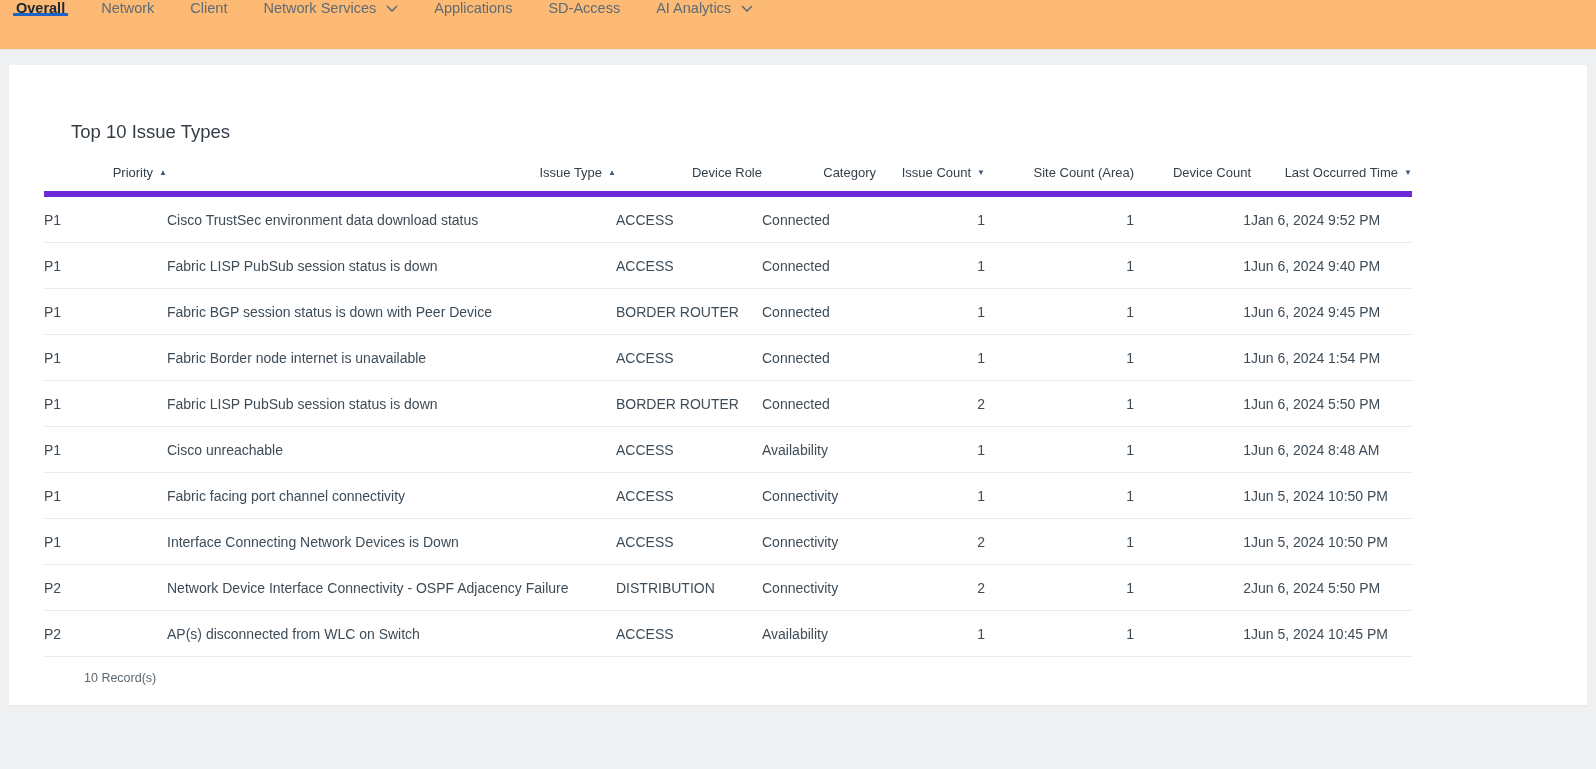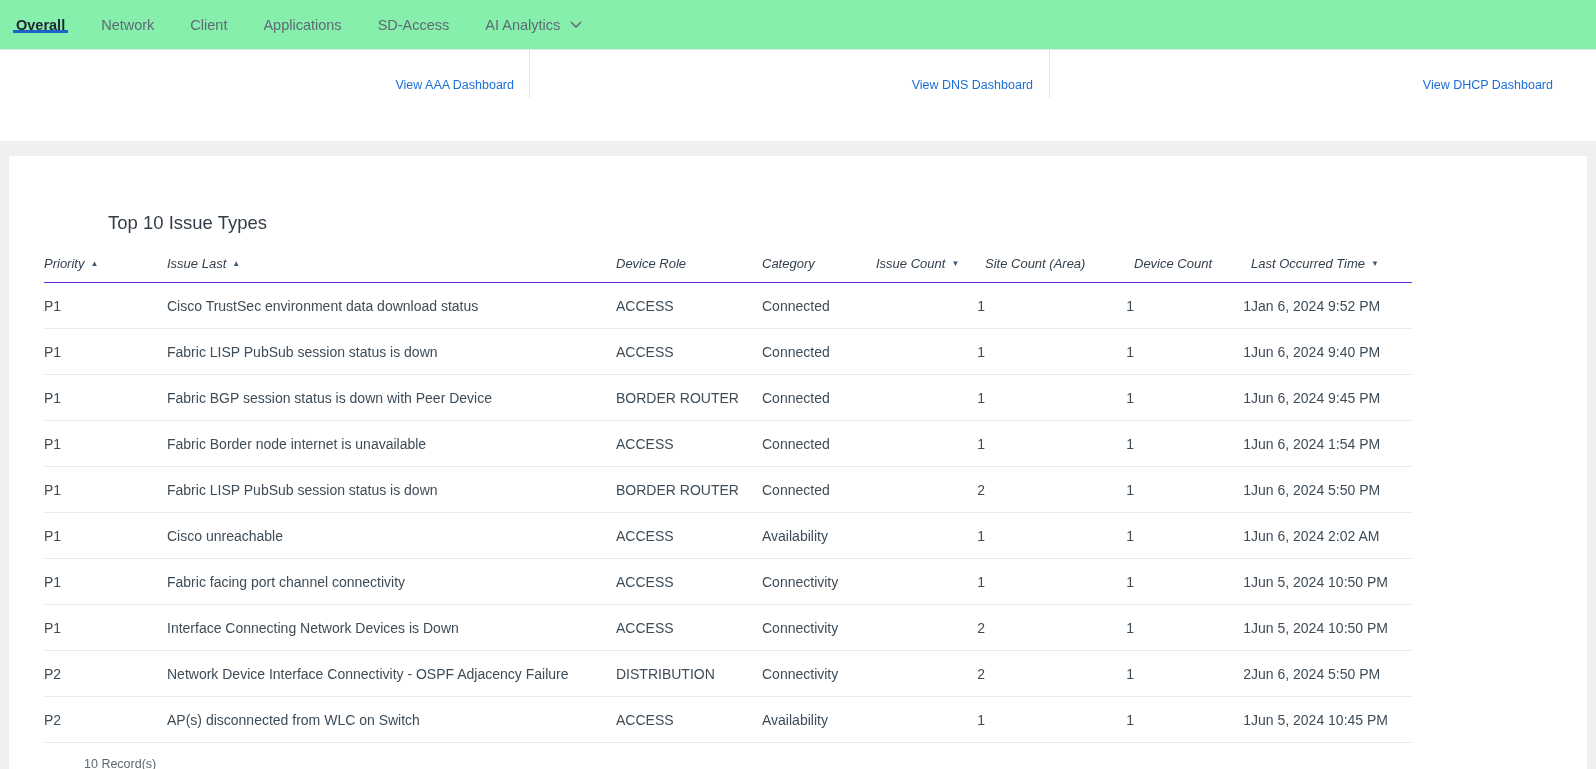--- a/index.html
+++ b/index.html
@@ -1,36 +1,36 @@
 <!DOCTYPE html>
 <html style="--link-blue: #1c6fd4; --p1-red: #c53a2c; --p2-orange: #d98a00; --active-tab-blue: #1c64c9;"><head>
 <meta charset="utf-8">
 <style>
   html,body{margin:0;padding:0;}
   body{font-family:"Liberation Sans","DejaVu Sans",sans-serif;background:#eef0f2;}
   .viewport{position:relative;width:1596px;height:769px;overflow:hidden;background:#eef0f2;}
 
   
-  .topnav{height:49px;background:#86efac;border-bottom:1px solid #e2e5e8;display:flex;align-items:center;padding-left:16px;}
+  .topnav{height:49px;background:#fdba74;border-bottom:1px solid #e2e5e8;display:flex;align-items:flex-start;padding-left:16px;}
   .tab{display:flex;align-items:center;margin-right:36px;font-size:14.5px;color:#5e6a75;cursor:pointer;position:relative;white-space:nowrap;}
   .tab .chev{margin-left:10px;display:inline-flex;align-items:center;}
   .tab.active{color:#212932;font-weight:bold;}
   .tab.active::after{content:"";position:absolute;left:-3px;right:-3px;bottom:0;height:3px;background:var(--active-tab-blue,#1c64c9);}
 
   
   .strip{height:91px;background:#fff;position:relative;}
   .vdiv{position:absolute;top:0;width:1px;height:48px;background:#e2e5e8;}
   .strip-link{position:absolute;top:28px;font-size:12.5px;color:var(--link-blue,#1c6fd4);cursor:pointer;text-decoration:none;white-space:nowrap;}
 
   
   .main-card{margin:15px 9px 0;background:#fff;min-height:640px;box-shadow:0 1px 2px rgba(0,0,0,0.04);}
-  .card-title{margin:0;padding:56px 0 0 99px;font-size:18.5px;font-weight:normal;color:#333d47;}
+  .card-title{margin:0;padding:56px 0 0 62px;font-size:18.5px;font-weight:normal;color:#333d47;}
 
   .issues-table{table-layout:fixed;border-collapse:collapse;width:1368px;margin:10px 0 0 35px;}
-  .issues-table th{height:38px;text-align:left;font-weight:normal;font-size:13px;color:#333f4a;border-bottom:1px solid #6d28d9;padding:0;vertical-align:middle;white-space:nowrap;cursor:pointer;font-style:italic;}
+  .issues-table th{height:38px;text-align:right;font-weight:normal;font-size:13px;color:#333f4a;border-bottom:6px solid #6d28d9;padding:0;vertical-align:middle;white-space:nowrap;cursor:pointer;}
   .issues-table td{height:45px;padding:0;font-size:14px;color:#3e4c58;border-bottom:1px solid #e9ecef;vertical-align:middle;white-space:nowrap;overflow:hidden;}
   .h-priority,.c-priority{padding-left:40px;}
   .sort{font-size:8px;color:#3c5a77;margin-left:6px;vertical-align:2px;}
   .c-priority{font-size:13.5px;margin-top:18px;}
   .p1{color:var(--p1-red,#c53a2c);}
   .p2{color:var(--p2-orange,#d98a00);}
   .c-issue-type{color:var(--link-blue,#1c6fd4);cursor:pointer;margin-top:12px;}
   .c-device-role{font-size:13.5px;}
   .c-category{font-size:13.5px;}
   .c-issue-count,.c-site-count,.c-device-count{text-align:right;padding-right:35px;}
@@ -46,60 +46,61 @@
     <div class="tab active">
       <span>Overall</span>
     </div>
     <div class="tab">
       <span>Network</span>
     </div>
     <div class="tab">
       <span>Client</span>
     </div>
     <div class="tab">
+      <span>Network Services</span>
+      <span class="chev">
+        <svg width="12" height="7" viewBox="0 0 12 7">
+            <path d="M1 1l5 5 5-5" fill="none" stroke="#5e6a75" stroke-width="1.5"></path>
+          </svg>
+      </span>
+    </div>
+    <div class="tab">
       <span>Applications</span>
     </div>
     <div class="tab">
       <span>SD-Access</span>
     </div>
     <div class="tab">
       <span>AI Analytics</span>
       <span class="chev">
         <svg width="12" height="7" viewBox="0 0 12 7">
             <path d="M1 1l5 5 5-5" fill="none" stroke="#5e6a75" stroke-width="1.5"></path>
           </svg>
       </span>
     </div>
   </nav>
 
-  <section class="strip">
-    <div class="vdiv" style="left:529px;"></div>
-    <div class="vdiv" style="left:1049px;"></div>
-    <a class="strip-link" style="right:1082px;">View AAA Dashboard</a>
-    <a class="strip-link" style="right:563px;">View DNS Dashboard</a>
-    <a class="strip-link" style="right:43px;">View DHCP Dashboard</a>
-  </section>
 
   <main class="main-card">
     <h2 class="card-title">Top 10 Issue Types</h2>
     <table class="issues-table">
       <colgroup>
         <col style="width:123px">
           <col style="width:449px">
           <col style="width:146px">
           <col style="width:114px">
         <col style="width:109px">
           <col style="width:149px">
           <col style="width:117px">
           <col style="width:161px">
       </colgroup>
       <thead>
         <tr>
             <th class="h-priority"><span>Priority</span><span class="sort">▲</span></th>
-            <th class="h-issue-type"><span>Issue Last</span><span class="sort">▲</span></th>
+            <th class="h-issue-type"><span>Issue Type</span><span class="sort">▲</span></th>
             <th class="h-device-role"><span>Device Role</span></th>
             <th class="h-category"><span>Category</span></th>
             <th class="h-issue-count"><span>Issue Count</span><span class="sort">▼</span></th>
             <th class="h-site-count"><span>Site Count (Area)</span></th>
             <th class="h-device-count"><span>Device Count</span></th>
             <th class="h-last-occurred"><span>Last Occurred Time</span><span class="sort">▼</span></th>
           </tr>
       </thead>
       <tbody>
           <tr>
@@ -153,21 +154,21 @@
             <td class="c-last-occurred">Jun 6, 2024 5:50 PM</td>
           </tr>
           <tr>
             <td class="c-priority p1">P1</td>
             <td class="c-issue-type">Cisco unreachable</td>
             <td class="c-device-role">ACCESS</td>
             <td class="c-category">Availability</td>
             <td class="c-issue-count">1</td>
             <td class="c-site-count">1</td>
             <td class="c-device-count">1</td>
-            <td class="c-last-occurred">Jun 6, 2024 2:02 AM</td>
+            <td class="c-last-occurred">Jun 6, 2024 8:48 AM</td>
           </tr>
           <tr>
             <td class="c-priority p1">P1</td>
             <td class="c-issue-type">Fabric facing port channel connectivity</td>
             <td class="c-device-role">ACCESS</td>
             <td class="c-category">Connectivity</td>
             <td class="c-issue-count">1</td>
             <td class="c-site-count">1</td>
             <td class="c-device-count">1</td>
             <td class="c-last-occurred">Jun 5, 2024 10:50 PM</td>

